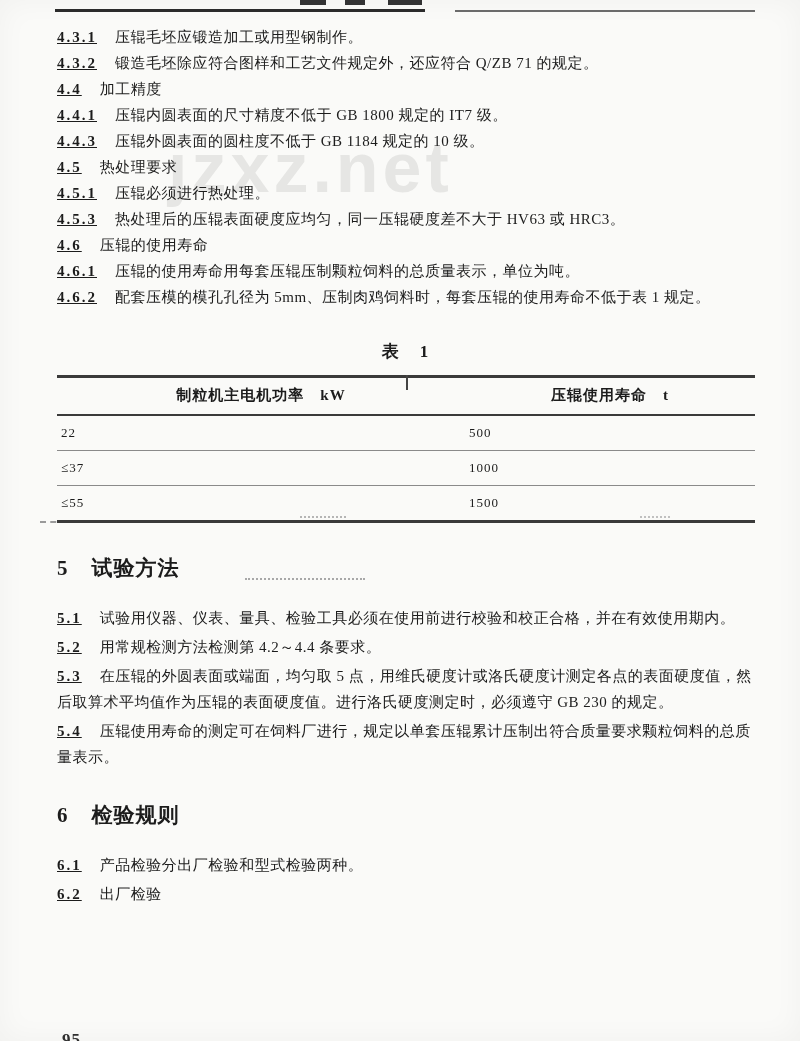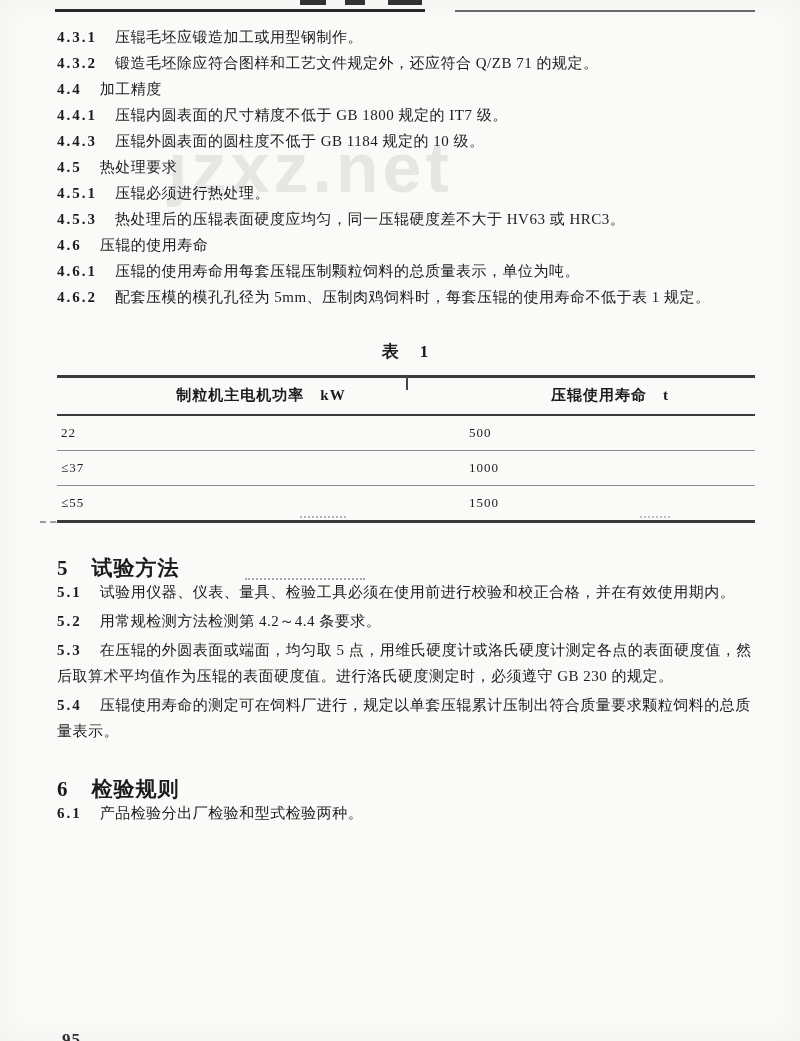--- a/index.html
+++ b/index.html
@@ -27,37 +27,37 @@
     position:absolute; left:168px; top:128px;
     font-family: "Liberation Sans", "DejaVu Sans", sans-serif;
     font-size: 70px; font-weight: bold; letter-spacing: 4px;
     color: rgba(60,60,60,0.10);
     user-select:none; pointer-events:none; white-space:nowrap;
   }
 
   .content { position:relative; padding: 24px 45px 0 57px; z-index:2; }
 
   p.clause { margin:0; padding:0; font-size:15px; line-height:26px; letter-spacing:0.5px; }
-  .cnum { font-weight:600; margin-right:18px; letter-spacing:2px; white-space:nowrap; }
+  .cnum { font-weight:600; margin-right:18px; letter-spacing:2px; white-space:nowrap;text-decoration:underline; }
 
   .tcaption { text-align:center; font-size:17px; font-weight:600; margin:30px 0 10px 0; letter-spacing:2px; }
 
   .tablewrap { position:relative; margin:0; }
   table.t1 { width:100%; border-collapse:collapse; border-top:3px solid #3a3a3a; border-bottom:3px solid #3a3a3a;margin-top:12px; }
   table.t1 th {
     font-size:15px; font-weight:600; text-align:center; padding:8px 4px 9px;
     border-bottom:2.5px solid #3a3a3a; letter-spacing:1px;
   }
   table.t1 td { font-size:13px; padding:9px 4px; letter-spacing:1px; }
   table.t1 tbody tr + tr td { border-top:1.5px solid #8a8a8a; }
   .vtick { position:absolute; left:50%; top:0; width:2px; height:15px; background:#444; }
 
   h2.sec { font-size:21px; font-weight:bold; margin:34px 0 0 0; letter-spacing:1px; line-height:22px; }
   h2.sec .snum { margin-right:22px; letter-spacing:2px; }
-  .sec-clauses { }
+  .sec-clauses { margin-top:26px; }
   .sec-clauses p.clause { margin-bottom:3px; }
 
   .pagenum {
     position:absolute; left:62px; bottom:-9px; font-size:17px; font-weight:600;
     letter-spacing:1px; color:#2f2f2f;
   }
 
   
   .artifact { position:absolute; pointer-events:none; }
   .a1 { left:40px;  top:521px; width:170px; border-top:2px dashed #9a9a9a; }
@@ -155,20 +155,21 @@
 
         <p class="clause"><span class="cnum">5.4</span><span>压辊使用寿命的测定可在饲料厂进行，规定以单套压辊累计压制出符合质量要求颗粒饲料的总质量表示。</span></p>
       </section>
 
     <h2 class="sec"><span class="snum">6</span><span>检验规则</span></h2>
 
     <section class="sec-clauses">
 
         <p class="clause"><span class="cnum">6.1</span><span>产品检验分出厂检验和型式检验两种。</span></p>
 
+        <p class="clause"><span class="cnum">6.2</span><span>出厂检验</span></p>
       </section>
 
   </main>
 
   <div class="artifact a1"></div>
   <div class="artifact a2"></div>
   <div class="artifact a3"></div>
   <div class="artifact a4"></div>
   <div class="artifact a5"></div>
 

